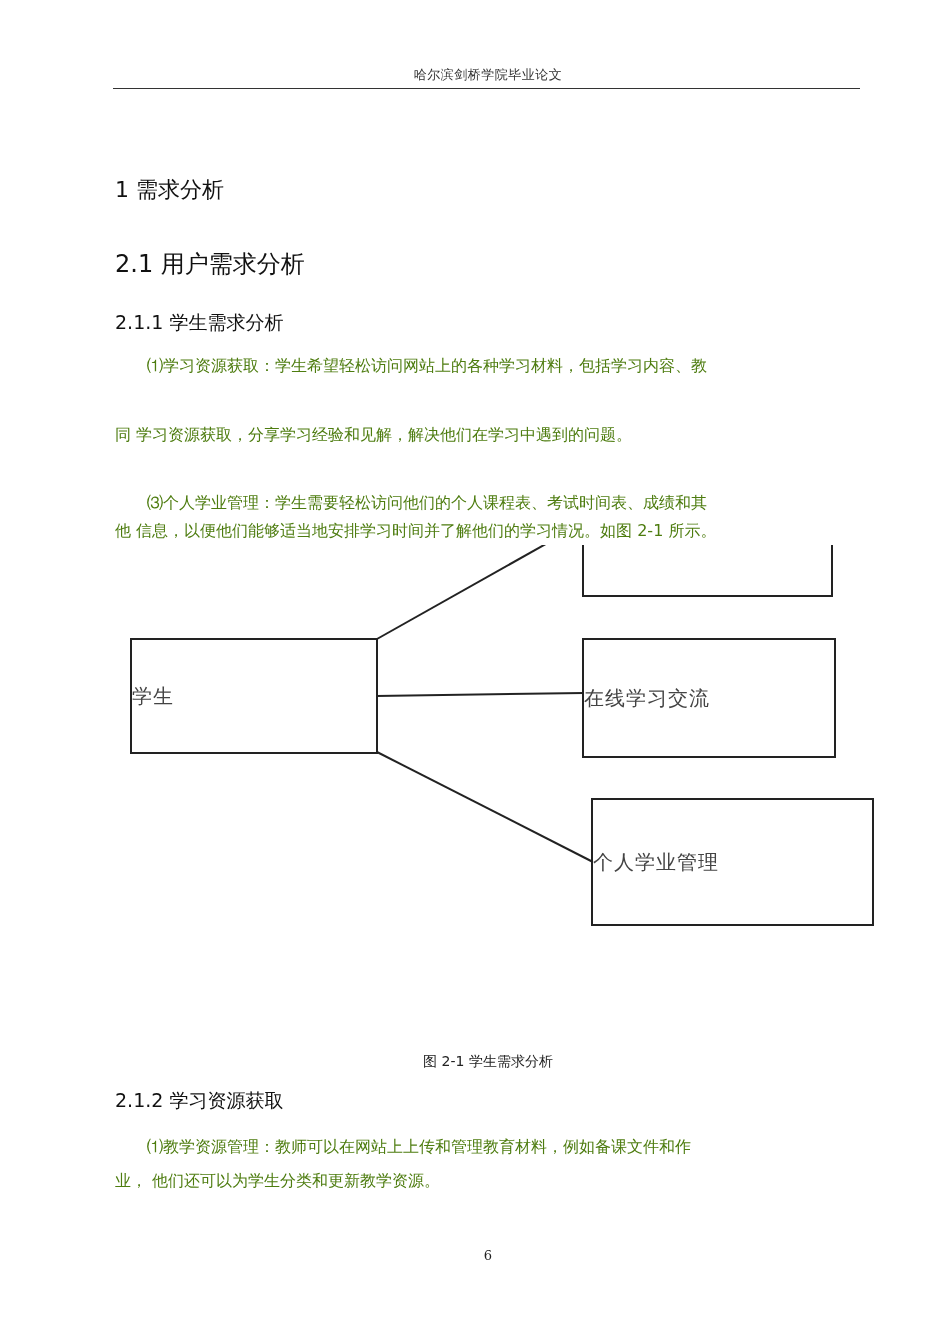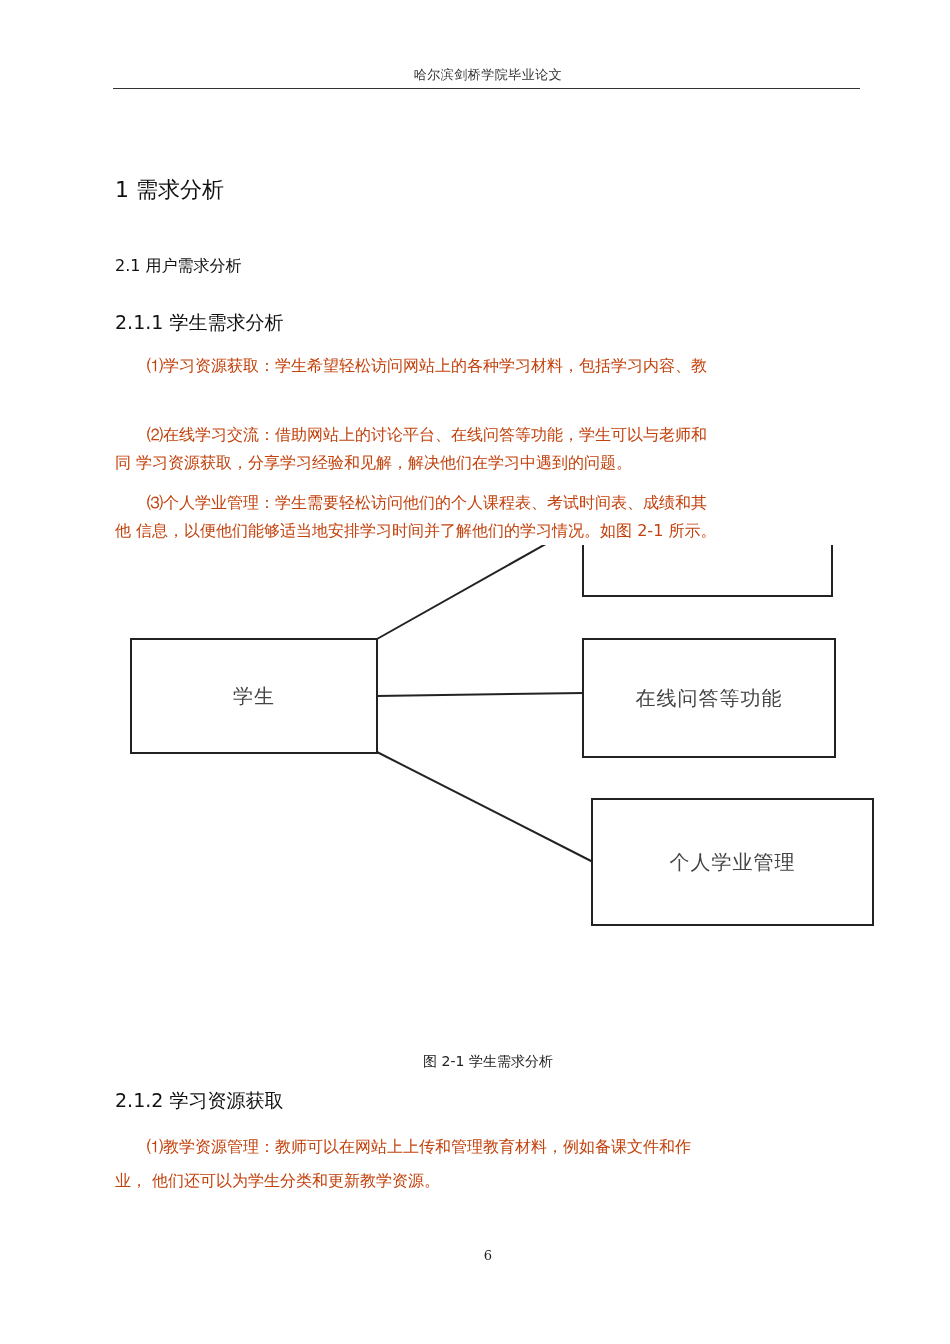--- a/index.html
+++ b/index.html
@@ -3,69 +3,68 @@
   <meta charset="utf-8">
   <style>
     html, body { margin: 0; padding: 0; background: #ffffff; }
     body { width: 950px; height: 1344px; position: relative; overflow: hidden;
            font-family: "DejaVu Serif", "Liberation Serif", serif; color: #111; }
     .abs { position: absolute; }
     .header-title { left: 0; width: 976px; top: 66px; text-align: center; font-size: 13px; color: #333;
                     font-family: "DejaVu Sans", sans-serif; letter-spacing: 0.5px; }
     .header-rule { left: 113px; top: 88px; width: 747px; height: 1px; background: #333; }
     .h1 { left: 115px; top: 175px; font-size: 22px; font-family: "DejaVu Sans", sans-serif; }
-    .h2 { left: 115px; top: 256px; font-size: 16px; font-family: "DejaVu Sans", sans-serif; }
+    .h2 { left: 115px; top: 248px; font-size: 24px; font-family: "DejaVu Sans", sans-serif; }
     .h3 { left: 115px; top: 310px; font-size: 19px; font-family: "DejaVu Sans", sans-serif; }
     .h3b { left: 115px; top: 1088px; font-size: 19px; font-family: "DejaVu Sans", sans-serif; }
-    .para { left: 115px; width: 735px; font-size: 16px; line-height: 28px; color: #c2410c;
+    .para { left: 115px; width: 735px; font-size: 16px; line-height: 28px; color: #4d7c0f;
             font-family: "DejaVu Sans", sans-serif; }
     .para .l1 { display: block; padding-left: 32px; white-space: nowrap; }
     .para .l2 { display: block; white-space: nowrap; }
     .caption { left: 0; width: 976px; top: 1053px; text-align: center; font-size: 14px; color: #222;
                font-family: "DejaVu Sans", sans-serif; }
     .page-number { left: 0; width: 976px; top: 1248px; text-align: center; font-size: 13px; color: #222; }
     .diagram { left: 0; top: 540px; width: 950px; height: 400px; }
     .diagram svg { position: absolute; left: 0; top: 0; }
     .box { position: absolute; border: 2px solid #222; background: #fff; box-sizing: border-box;
-           display: flex; align-items: center; justify-content: center;
+           display: flex; align-items: center; 
            font-family: "DejaVu Sans", sans-serif; font-size: 20px; color: #444; }
     .box span { letter-spacing: 1px; }
   </style>
 </head>
 <body>
 
 <div class="abs header-title">哈尔滨剑桥学院毕业论文</div>
 <div class="abs header-rule"></div>
 
 <div class="abs h1">1  需求分析</div>
 <div class="abs h2">2.1  用户需求分析</div>
 <div class="abs h3">2.1.1  学生需求分析</div>
 
 <div class="abs para" style="top:352px;">
   <span class="l1">⑴学习资源获取：学生希望轻松访问网站上的各种学习材料，包括学习内容、教</span>
 </div>
 <div class="abs para" style="top:421px;">
-  <span class="l1">⑵在线学习交流：借助网站上的讨论平台、在线问答等功能，学生可以与老师和</span>
   <span class="l2">同  学习资源获取，分享学习经验和见解，解决他们在学习中遇到的问题。</span>
 </div>
 
 <div class="abs diagram">
   <svg width="950" height="400">
     <line x1="377" y1="99" x2="560" y2="-4" stroke="#222" stroke-width="2"></line>
     <line x1="376" y1="156" x2="584" y2="153" stroke="#222" stroke-width="2"></line>
     <line x1="377" y1="212" x2="593" y2="322" stroke="#222" stroke-width="2"></line>
   </svg>
   <div class="box" style="left:582px; top:-40px; width:251px; height:97px; align-items:flex-start; padding-top:2px;">
     <span>学习资源获取</span>
   </div>
   <div class="box" style="left:130px; top:98px; width:248px; height:116px;">
     <span>学生</span>
   </div>
   <div class="box" style="left:582px; top:98px; width:254px; height:120px;">
-    <span>在线问答等功能</span>
+    <span>在线学习交流</span>
   </div>
   <div class="box" style="left:591px; top:258px; width:283px; height:128px;">
     <span>个人学业管理</span>
   </div>
 </div>
 
 <div class="abs para" style="top:489px; background:#fff; height:56px;">
   <span class="l1">⑶个人学业管理：学生需要轻松访问他们的个人课程表、考试时间表、成绩和其</span>
   <span class="l2">他  信息，以便他们能够适当地安排学习时间并了解他们的学习情况。如图  2-1 所示。</span>
 </div>

